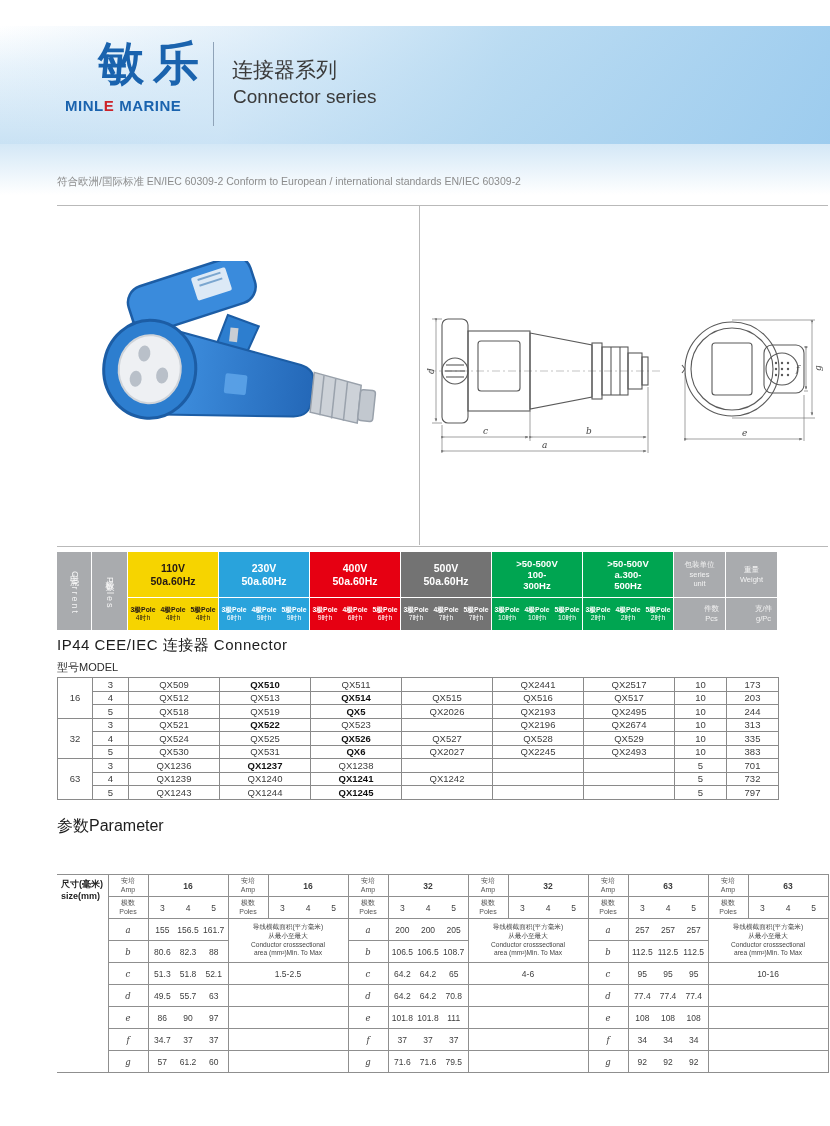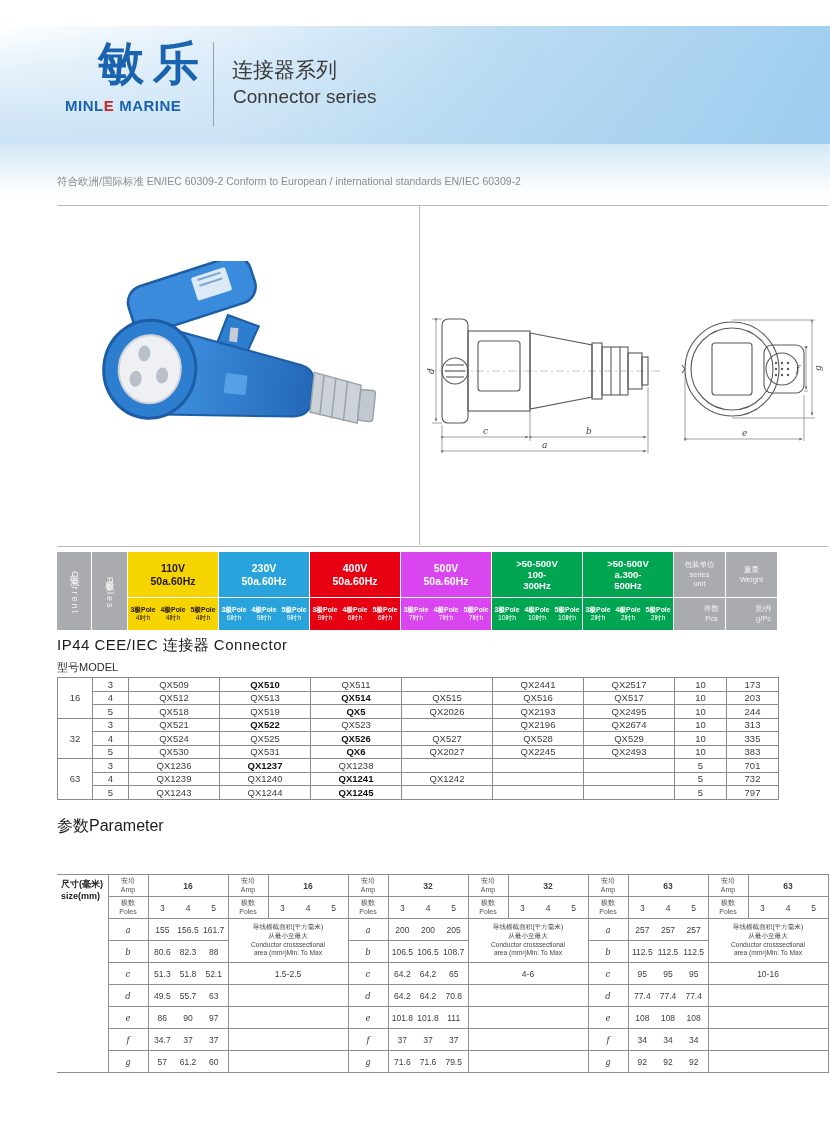--- a/index.html
+++ b/index.html
@@ -261,21 +261,21 @@
           <div class="pcell">
             <div class="p1">4极Pole</div>
             <div class="p2">6时h</div>
           </div>
           <div class="pcell">
             <div class="p1">5极Pole</div>
             <div class="p2">6时h</div>
           </div>
         </div>
       </div>
-      <div class="strip-col volt-col" style="width: 91px; background: #d946ef; color: rgb(255, 255, 255);">
+      <div class="strip-col volt-col" style="width: 91px; background: #737373; color: rgb(255, 255, 255);">
         <div class="vlabel">
           <div class="vline">500V</div>
           <div class="vline">50a.60Hz</div>
         </div>
         <div class="prow">
           <div class="pcell">
             <div class="p1">3极Pole</div>
             <div class="p2">7时h</div>
           </div>
           <div class="pcell">

